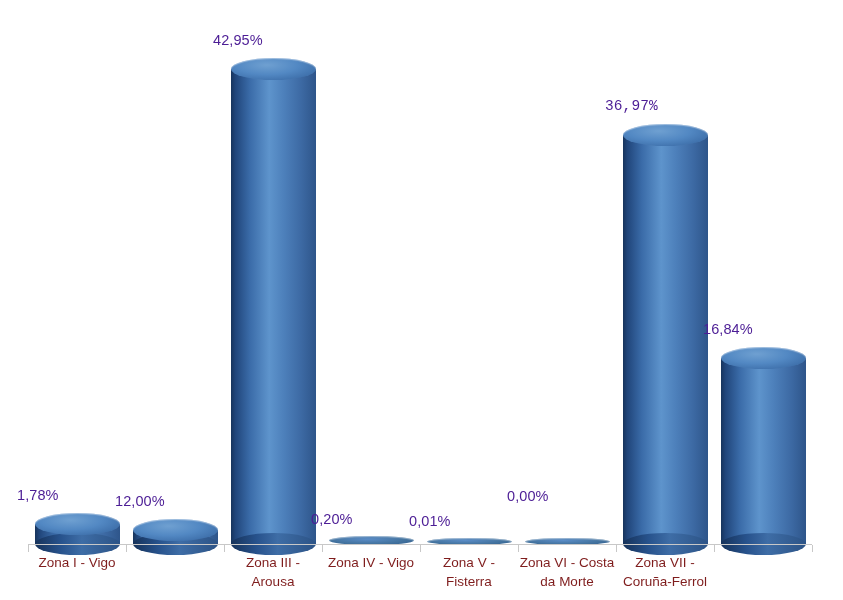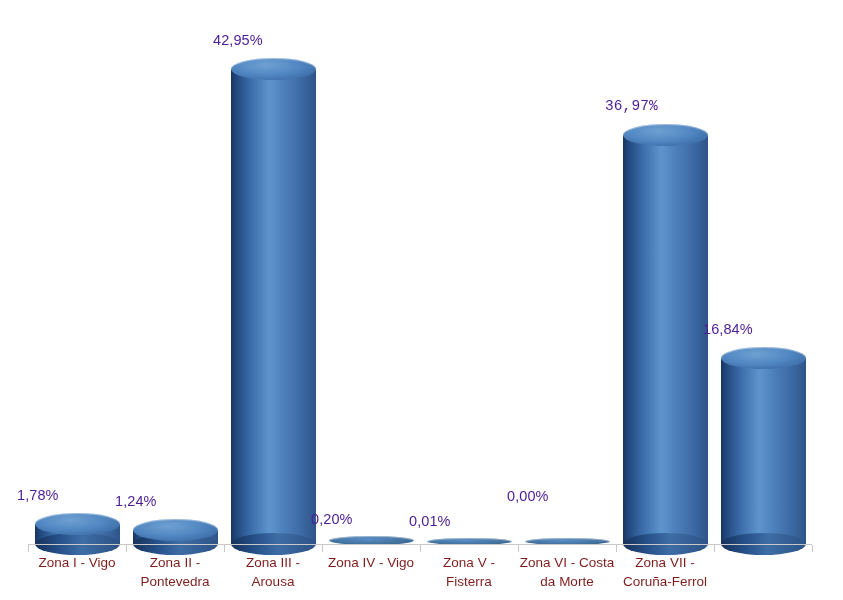--- a/index.html
+++ b/index.html
@@ -129,21 +129,21 @@
         <div class="bar-body" style="top: 11px; height: 19.6857px;"></div>
         <div class="bar-bottom" style="top: 19.6857px; height: 22px;"></div>
         <div class="bar-top" style="top: 0px; height: 22px;"></div>
       </div>
       <div class="value-label" style="left: 17px; width: 120px; top: 487.314px;">1,78%</div>
       <div class="bar" style="left: 133px; width: 85px; top: 519.286px; height: 35.7136px;">
         <div class="bar-body" style="top: 11px; height: 13.7136px;"></div>
         <div class="bar-bottom" style="top: 13.7136px; height: 22px;"></div>
         <div class="bar-top" style="top: 0px; height: 22px;"></div>
       </div>
-      <div class="value-label" style="left: 115px; width: 120px; top: 493.286px;">1,24%</div>
+      <div class="value-label" style="left: 115px; width: 120px; top: 493.286px;">12,00%</div>
       <div class="bar" style="left: 231px; width: 85px; top: 58px; height: 497px;">
         <div class="bar-body" style="top: 11px; height: 475px;"></div>
         <div class="bar-bottom" style="top: 475px; height: 22px;"></div>
         <div class="bar-top" style="top: 0px; height: 22px;"></div>
       </div>
       <div class="value-label" style="left: 213px; width: 120px; top: 32px;">42,95%</div>
       <div class="bar flat" style="left: 329px; width: 85px; top: 536.2px; height: 8.8px;">
         <div class="bar-top" style="top: 0px; height: 8.8px;"></div>
       </div>
       <div class="value-label" style="left: 311px; width: 120px; top: 511.2px;">0,20%</div>
@@ -174,22 +174,20 @@
 <div class="axis-tick" style="left: 28px;"></div>
     <div class="axis-tick" style="left: 126px;"></div>
     <div class="axis-tick" style="left: 224px;"></div>
     <div class="axis-tick" style="left: 322px;"></div>
     <div class="axis-tick" style="left: 420px;"></div>
     <div class="axis-tick" style="left: 518px;"></div>
     <div class="axis-tick" style="left: 616px;"></div>
     <div class="axis-tick" style="left: 714px;"></div>
     <div class="axis-tick" style="left: 812px;"></div>
     <div class="cat-label" style="left: 28px; width: 98px;">Zona I - Vigo</div>
-    <div class="cat-label" style="left: 126px; width: 98px;">Zona II -
-Pontevedra</div>
     <div class="cat-label" style="left: 224px; width: 98px;">Zona III - Arousa</div>
     <div class="cat-label" style="left: 322px; width: 98px;">Zona IV - Vigo</div>
     <div class="cat-label" style="left: 420px; width: 98px;">Zona V -
 Fisterra</div>
     <div class="cat-label" style="left: 518px; width: 98px;">Zona VI - Costa
 da Morte</div>
     <div class="cat-label" style="left: 616px; width: 98px;">Zona VII -
 Coruña-Ferrol</div>
   </div>
 

